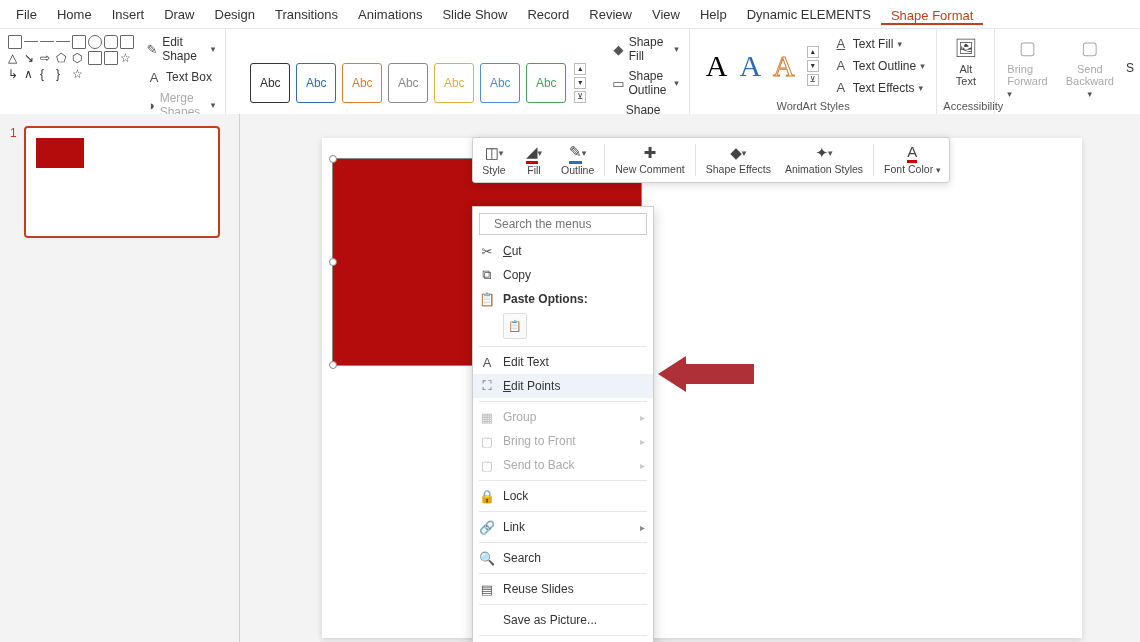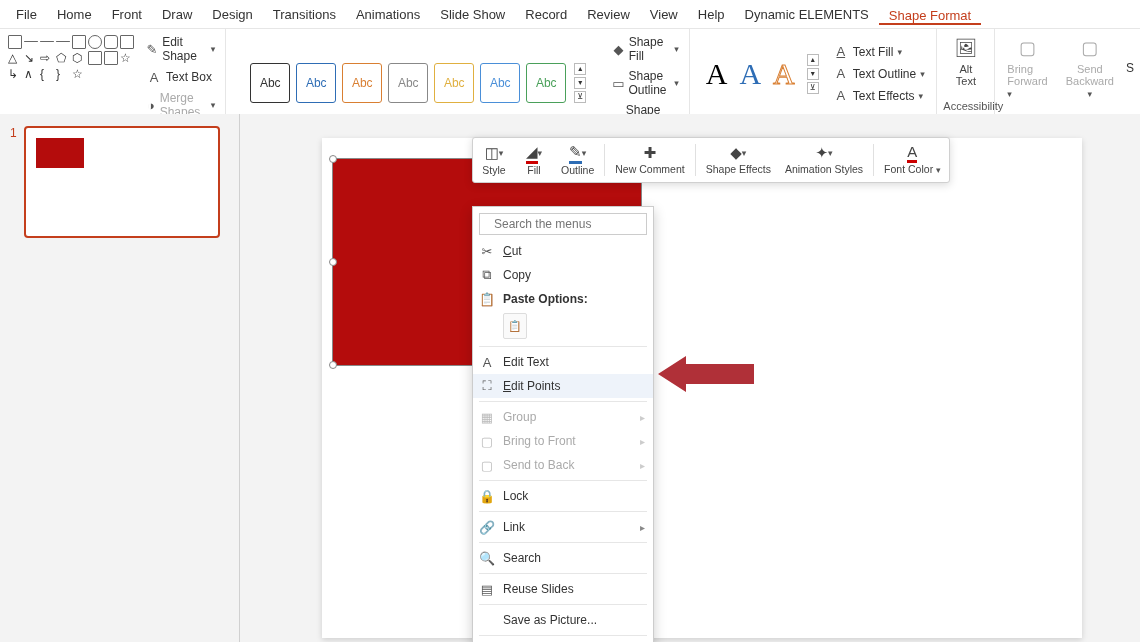--- a/index.html
+++ b/index.html
@@ -59,21 +59,21 @@
   .vbtn.disabled{color:#aaa;}
   .big-icon{width:26px;height:26px;display:flex;align-items:center;justify-content:center;font-size:18px;}
   u.acc{text-decoration: underline;}
 </style>
 </head>
 <body>
 
 <div class="menubar">
   <div class="tab">File</div>
   <div class="tab">Home</div>
-  <div class="tab">Front</div>
+  <div class="tab">Insert</div>
   <div class="tab">Draw</div>
   <div class="tab">Design</div>
   <div class="tab">Transitions</div>
   <div class="tab">Animations</div>
   <div class="tab">Slide Show</div>
   <div class="tab">Record</div>
   <div class="tab">Review</div>
   <div class="tab">View</div>
   <div class="tab">Help</div>
   <div class="tab">Dynamic ELEMENTS</div>
@@ -192,20 +192,21 @@
             <span>Text Outline</span>
             <span class="dropdown-caret">▾</span>
           </div>
         <div class="ribbon-btn">
             <span class="ctx-icon">A</span>
             <span>Text Effects</span>
             <span class="dropdown-caret">▾</span>
           </div>
       </div>
     </div>
+    <div class="label">WordArt Styles</div>
   </div>
 
   <div class="ribbon-group" style="width:58px">
     <div class="body" style="justify-content:center">
       <div class="vbtn">
         <div class="big-icon">🖼</div>
         <span style="text-align:center;line-height:1.1">Alt Text</span>
       </div>
     </div>
     <div class="label">Accessibility</div>

